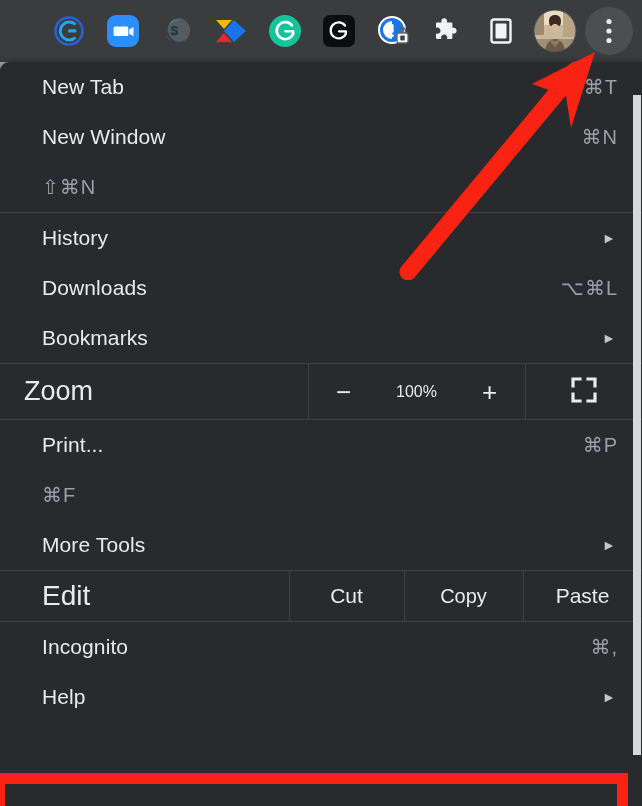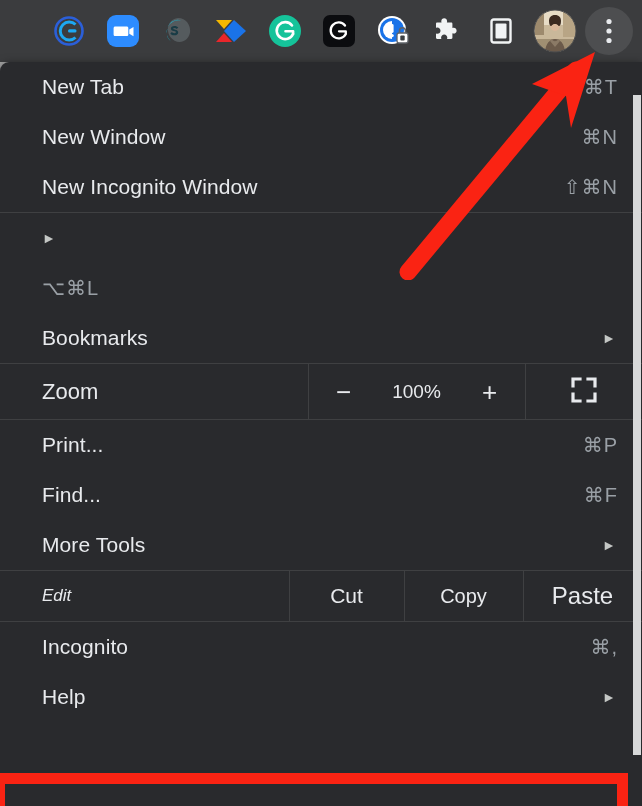--- a/index.html
+++ b/index.html
@@ -104,58 +104,57 @@
   }
   .row-split .cell + .cell::before {
     content: "";
     position: absolute;
     left: 0; top: 0; bottom: 0;
     width: 1px;
     background: #3f4042;
   }
   .zoom-label {
     width: 308px;
-    padding-left: 42px;
-    font-size: 22px;
+    padding-left: 24px;
+    font-size: 27px;
   }
   .zoom-controls {
     width: 217px;
     justify-content: center;
     gap: 0;
   }
   .zoom-btn {
     width: 54px;
     text-align: center;
     font-size: 26px;
     color: #e8eaed;
     line-height: 1;
     user-select: none;
   }
   .zoom-level {
     width: 92px;
     text-align: center;
-    font-size: 19px;
+    font-size: 16px;
     color: #e8eaed;
   }
   .zoom-fs {
     flex: 1 1 auto;
     justify-content: center;
   }
 
   
   .row-edit { height: 50px; }
   .edit-label {
     width: 289px;
     padding-left: 42px;
-    font-size: 17px;
-    font-style: italic;
+    font-size: 28px;
   }
   .edit-cut { width: 115px; justify-content: center; font-size: 21px; }
   .edit-copy { width: 119px; justify-content: center; font-size: 20px; }
-  .edit-paste { flex: 1 1 auto; justify-content: center; font-size: 24px; }
+  .edit-paste { flex: 1 1 auto; justify-content: center; font-size: 21px; }
 
   
   .scrollbar-track {
     position: absolute;
     right: 0; top: 62px;
     width: 9px; height: 744px;
     background: transparent;
   }
   .scrollbar-thumb {
     position: absolute;
@@ -306,30 +305,31 @@
 
       <div class="row">
         <span class="label">New Tab</span>
         <span class="accel">⌘T</span>
       </div>
       <div class="row">
         <span class="label">New Window</span>
         <span class="accel">⌘N</span>
       </div>
       <div class="row">
-        <span class="label">New Incognito Window</span>
         <span class="accel">⇧⌘N</span>
       </div>
 
       <div class="sep"></div>
 
       <div class="row">
+        <span class="label">History</span>
         <span class="submenu-arrow">►</span>
       </div>
       <div class="row">
+        <span class="label">Downloads</span>
         <span class="accel">⌥⌘L</span>
       </div>
       <div class="row">
         <span class="label">Bookmarks</span>
         <span class="submenu-arrow">►</span>
       </div>
 
       <div class="sep"></div>
 
       <div class="row-split">
@@ -353,21 +353,20 @@
         </div>
       </div>
 
       <div class="sep"></div>
 
       <div class="row">
         <span class="label">Print...</span>
         <span class="accel">⌘P</span>
       </div>
       <div class="row">
-        <span class="label">Find...</span>
         <span class="accel">⌘F</span>
       </div>
       <div class="row">
         <span class="label">More Tools</span>
         <span class="submenu-arrow">►</span>
       </div>
 
       <div class="sep"></div>
 
       <div class="row-split row-edit">

